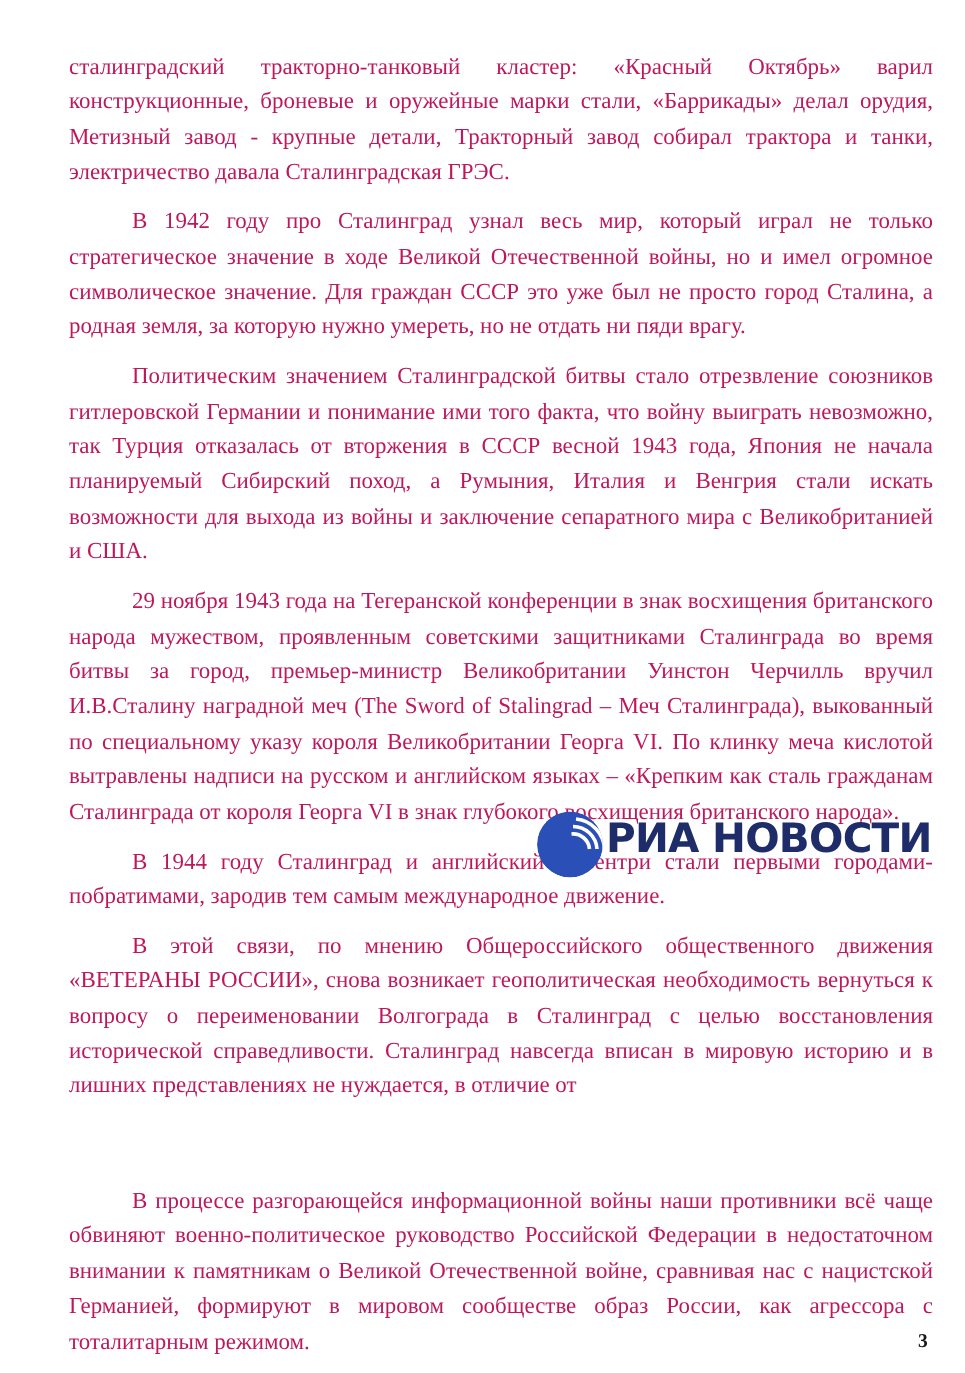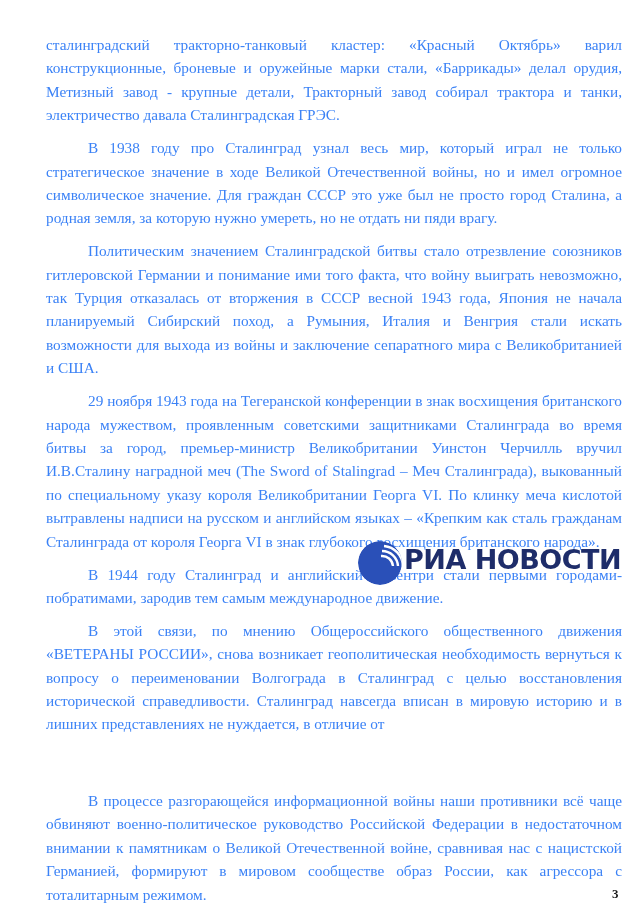--- a/index.html
+++ b/index.html
@@ -4,21 +4,21 @@
 <style>
   html, body { margin: 0; padding: 0; background: #ffffff; }
   body { width: 643px; height: 915px; position: relative; overflow: hidden; }
   .page {
     position: absolute; left: 0; top: 0; width: 643px; height: 915px;
     background: #ffffff;
   }
   .content {
     position: absolute; left: 46px; top: 33px; width: 576px;
     font-family: "Liberation Serif", serif;
-    font-size: 15.3px; line-height: 23.4px; color: #3b82f6;
+    font-size: 15.3px; line-height: 23.4px; color: #be185d;
   }
   .content p {
     margin: 0; text-align: justify; text-align-last: left;
   }
   .content p.indent { text-indent: 42px; }
   .content p + p { margin-top: 9.5px; }
   .content p.gap { margin-top: 53px; }
   .page-number {
     position: absolute; left: 612px; top: 886px;
     font-family: "Liberation Serif", serif; font-weight: bold; font-size: 13px; color: #1a1a1a;
@@ -33,21 +33,21 @@
     font-size: 27px; letter-spacing: -0.5px; color: #1e2d6a;
     margin-left: -3px; margin-top: -4px; white-space: nowrap;
   }
 </style>
 </head>
 <body>
 
 <div class="page">
   <div class="content">
     <p>сталинградский тракторно-танковый кластер: «Красный Октябрь» варил конструкционные, броневые и оружейные марки стали, «Баррикады» делал орудия, Метизный завод - крупные детали, Тракторный завод собирал трактора и танки, электричество давала Сталинградская ГРЭС.</p>
-    <p class="indent">В 1938 году про Сталинград узнал весь мир, который играл не только стратегическое значение в ходе Великой Отечественной войны, но и имел огромное символическое значение. Для граждан СССР это уже был не просто город Сталина, а родная земля, за которую нужно умереть, но не отдать ни пяди врагу.</p>
+    <p class="indent">В 1942 году про Сталинград узнал весь мир, который играл не только стратегическое значение в ходе Великой Отечественной войны, но и имел огромное символическое значение. Для граждан СССР это уже был не просто город Сталина, а родная земля, за которую нужно умереть, но не отдать ни пяди врагу.</p>
     <p class="indent">Политическим значением Сталинградской битвы стало отрезвление союзников гитлеровской Германии и понимание ими того факта, что войну выиграть невозможно, так Турция отказалась от вторжения в СССР весной 1943 года, Япония не начала планируемый Сибирский поход, а Румыния, Италия и Венгрия стали искать возможности для выхода из войны и заключение сепаратного мира с Великобританией и США.</p>
     <p class="indent">29 ноября 1943 года на Тегеранской конференции в знак восхищения британского народа мужеством, проявленным советскими защитниками Сталинграда во время битвы за город, премьер-министр Великобритании Уинстон Черчилль вручил И.В.Сталину наградной меч (The Sword of Stalingrad – Меч Сталинграда), выкованный по специальному указу короля Великобритании Георга VI. По клинку меча кислотой вытравлены надписи на русском и английском языках – «Крепким как сталь гражданам Сталинграда от короля Георга VI в знак глубокого восхищения британского народа».</p>
     <p class="indent">В 1944 году Сталинград и английский Ковентри стали первыми городами-побратимами, зародив тем самым международное движение.</p>
     <p class="indent">В этой связи, по мнению Общероссийского общественного движения «ВЕТЕРАНЫ РОССИИ», снова возникает геополитическая необходимость вернуться к вопросу о переименовании Волгограда в Сталинград с целью восстановления исторической справедливости. Сталинград навсегда вписан в мировую историю и в лишних представлениях не нуждается, в отличие от</p>
     <p class="indent gap">В процессе разгорающейся информационной войны наши противники всё чаще обвиняют военно-политическое руководство Российской Федерации в недостаточном внимании к памятникам о Великой Отечественной войне, сравнивая нас с нацистской Германией, формируют в мировом сообществе образ России, как агрессора с тоталитарным режимом.</p>
   </div>
 
   <div class="page-number">3</div>
 
   <div class="logo">

